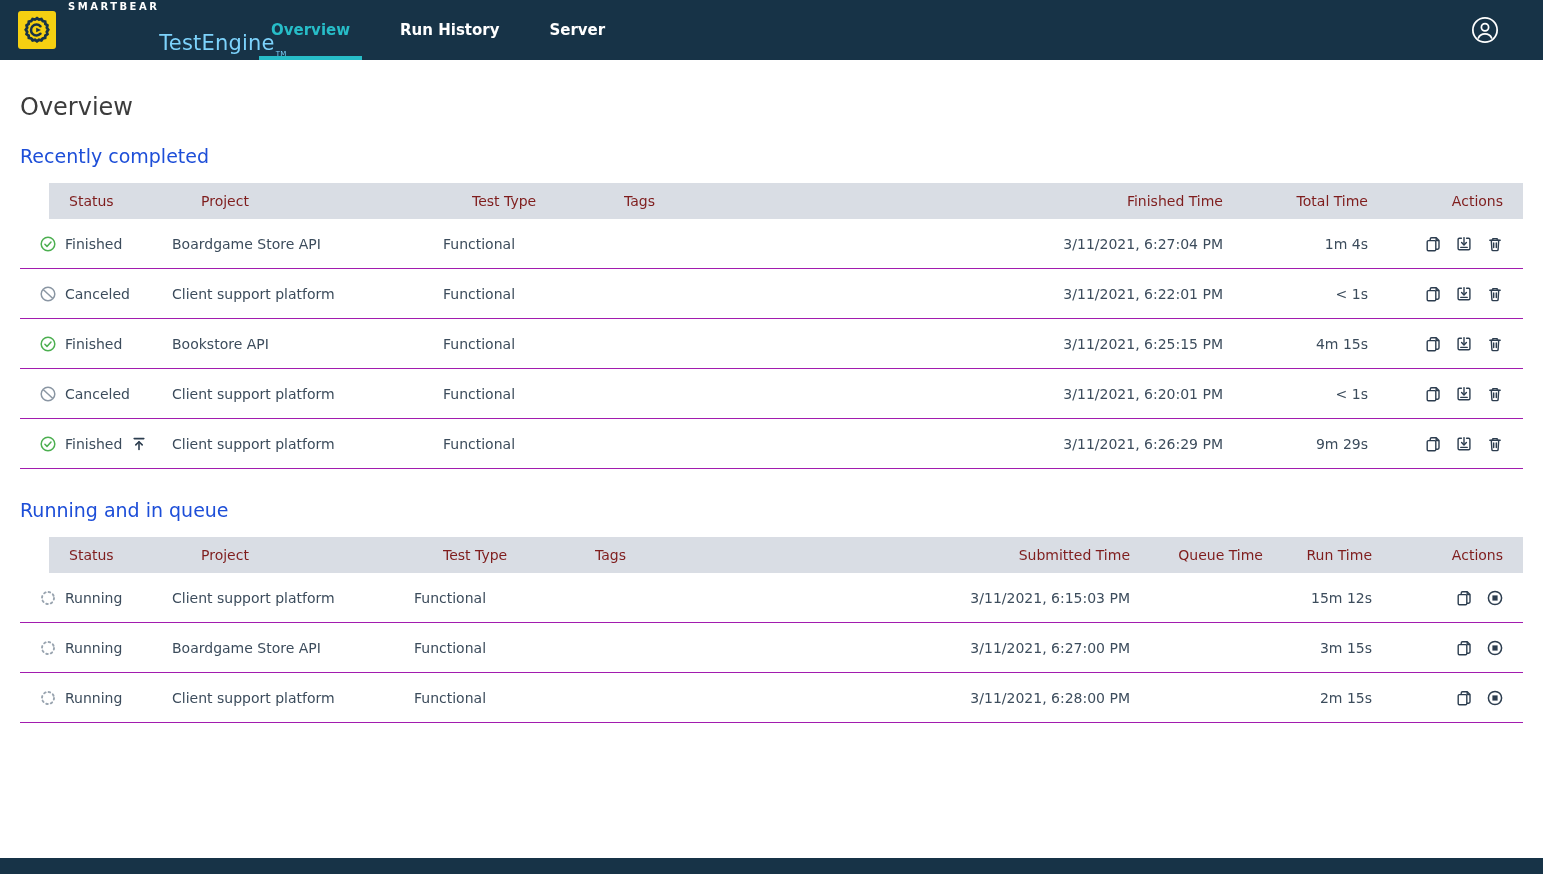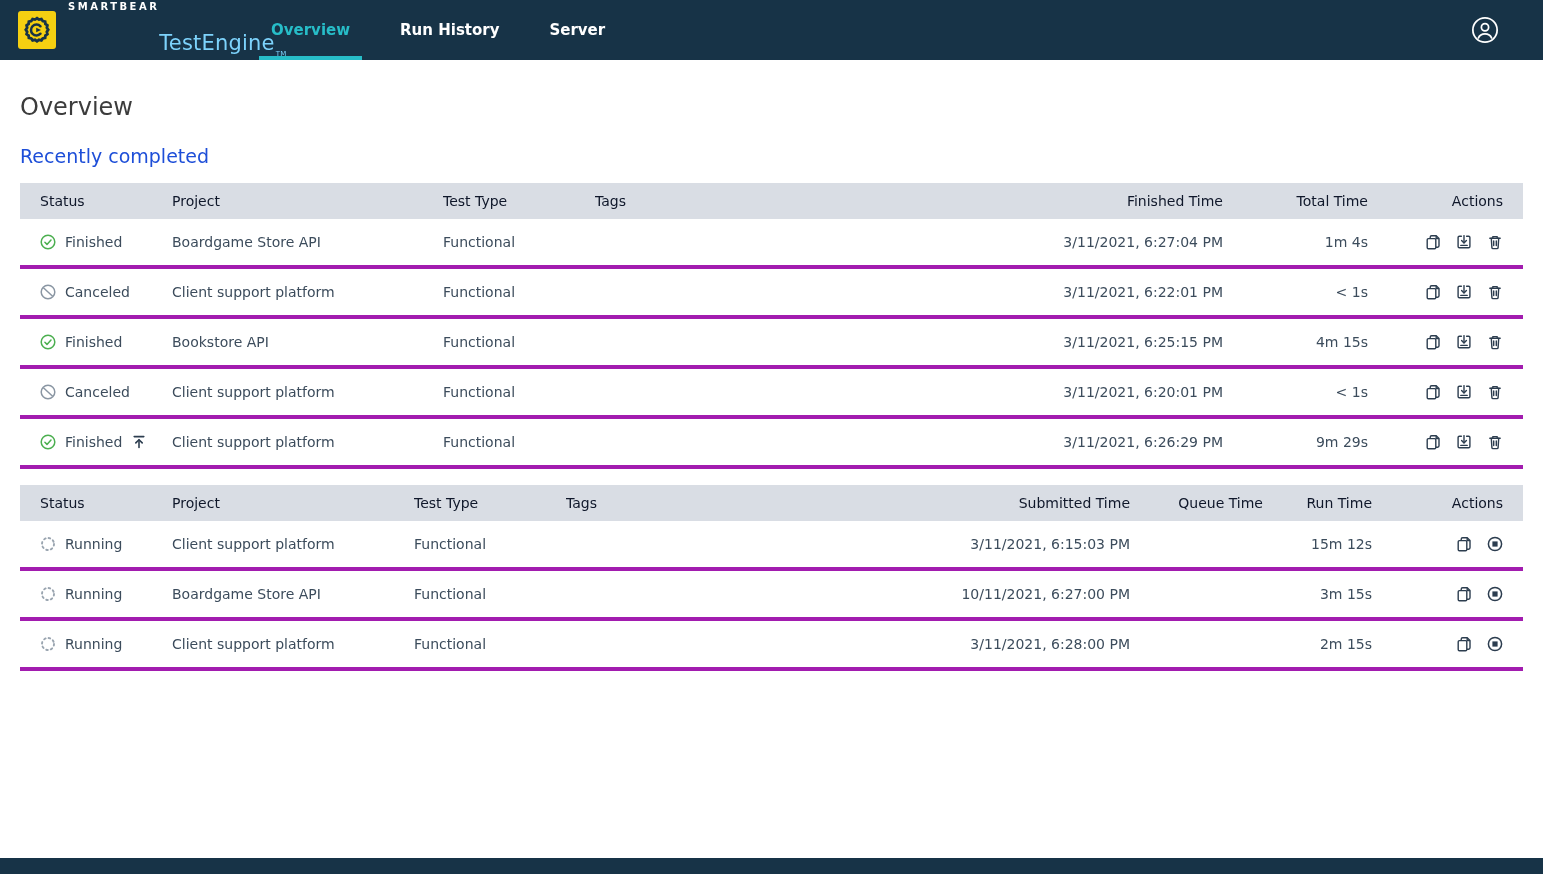--- a/index.html
+++ b/index.html
@@ -39,22 +39,22 @@
   .content { padding:0 20px; }
   .page-title { font-size:24px; font-weight:500; color:#3c3c3c; margin:33px 0 0 0; }
   .section-heading { font-size:19px; font-weight:500; color:#1d4ed8; margin:24px 0 0 0; }
   .section-desc { font-size:14px; color:#4a4a4a; margin:13px 0 0 0; }
   .link { color:#3d9ba5; text-decoration:none; cursor:pointer; }
 
   
   .table { width:1503px; margin-top:16px; font-size:14px; }
   .grid-completed { display:grid; grid-template-columns:152px 271px 152px 1fr 290px 145px 155px; }
   .grid-running  { display:grid; grid-template-columns:152px 242px 152px 1fr 280px 133px 109px 151px; }
-  .thead { background:#d9dde4; height:36px; align-items:center; color:#0f172a; }
-  .trow  { height:50px; align-items:center; border-bottom:4px solid #a21caf; background:#ffffff; }
+  .thead { background:#d9dde4; height:36px; align-items:center; color:#7f1d1d;margin-left:29px; }
+  .trow  { height:50px; align-items:center; border-bottom:1px solid #a21caf; background:#ffffff; }
   .cell  { white-space:nowrap; overflow:hidden; }
   .cell.first { padding-left:20px; display:flex; align-items:center; gap:9px; }
   .cell.right { text-align:right; }
   .cell.actions { display:flex; justify-content:flex-end; gap:15px; padding-right:20px; }
   .icon16 { width:16px; height:16px; display:inline-flex; flex:0 0 auto; }
   .icon-btn { width:16px; height:16px; display:inline-flex; cursor:pointer; }
 
   
   .footer-bar { position:absolute; left:0; right:0; bottom:0; height:16px; background:#173347; }
 </style>
@@ -320,20 +320,21 @@
           </span>
         <span class="icon-btn">
             <svg width="16" height="16" viewBox="0 0 16 16">
               <use href="#i-trash"></use>
             </svg>
           </span>
       </div>
     </div>
   </div>
 
+  <h2 class="section-heading" style="margin-top:30px">Running and in queue</h2>
 
   <div class="table">
     <div class="thead grid-running">
       <div class="cell first">Status</div>
       <div class="cell">Project</div>
       <div class="cell">Test Type</div>
       <div class="cell">Tags</div>
       <div class="cell right">Submitted Time</div>
       <div class="cell right">Queue Time</div>
       <div class="cell right">Run Time</div>
@@ -374,21 +375,21 @@
         <span class="icon16">
             <svg width="16" height="16" viewBox="0 0 16 16">
               <use href="#i-spinner"></use>
             </svg>
           </span>
         <span>Running</span>
       </div>
       <div class="cell">Boardgame Store API</div>
       <div class="cell">Functional</div>
       <div class="cell"></div>
-      <div class="cell right">10/11/2021, 6:27:00 PM</div>
+      <div class="cell right">3/11/2021, 6:27:00 PM</div>
       <div class="cell right"></div>
       <div class="cell right">3m 15s</div>
       <div class="cell actions">
         <span class="icon-btn">
             <svg width="16" height="16" viewBox="0 0 16 16">
               <use href="#i-copy"></use>
             </svg>
           </span>
         <span class="icon-btn">
             <svg width="16" height="16" viewBox="0 0 16 16">

